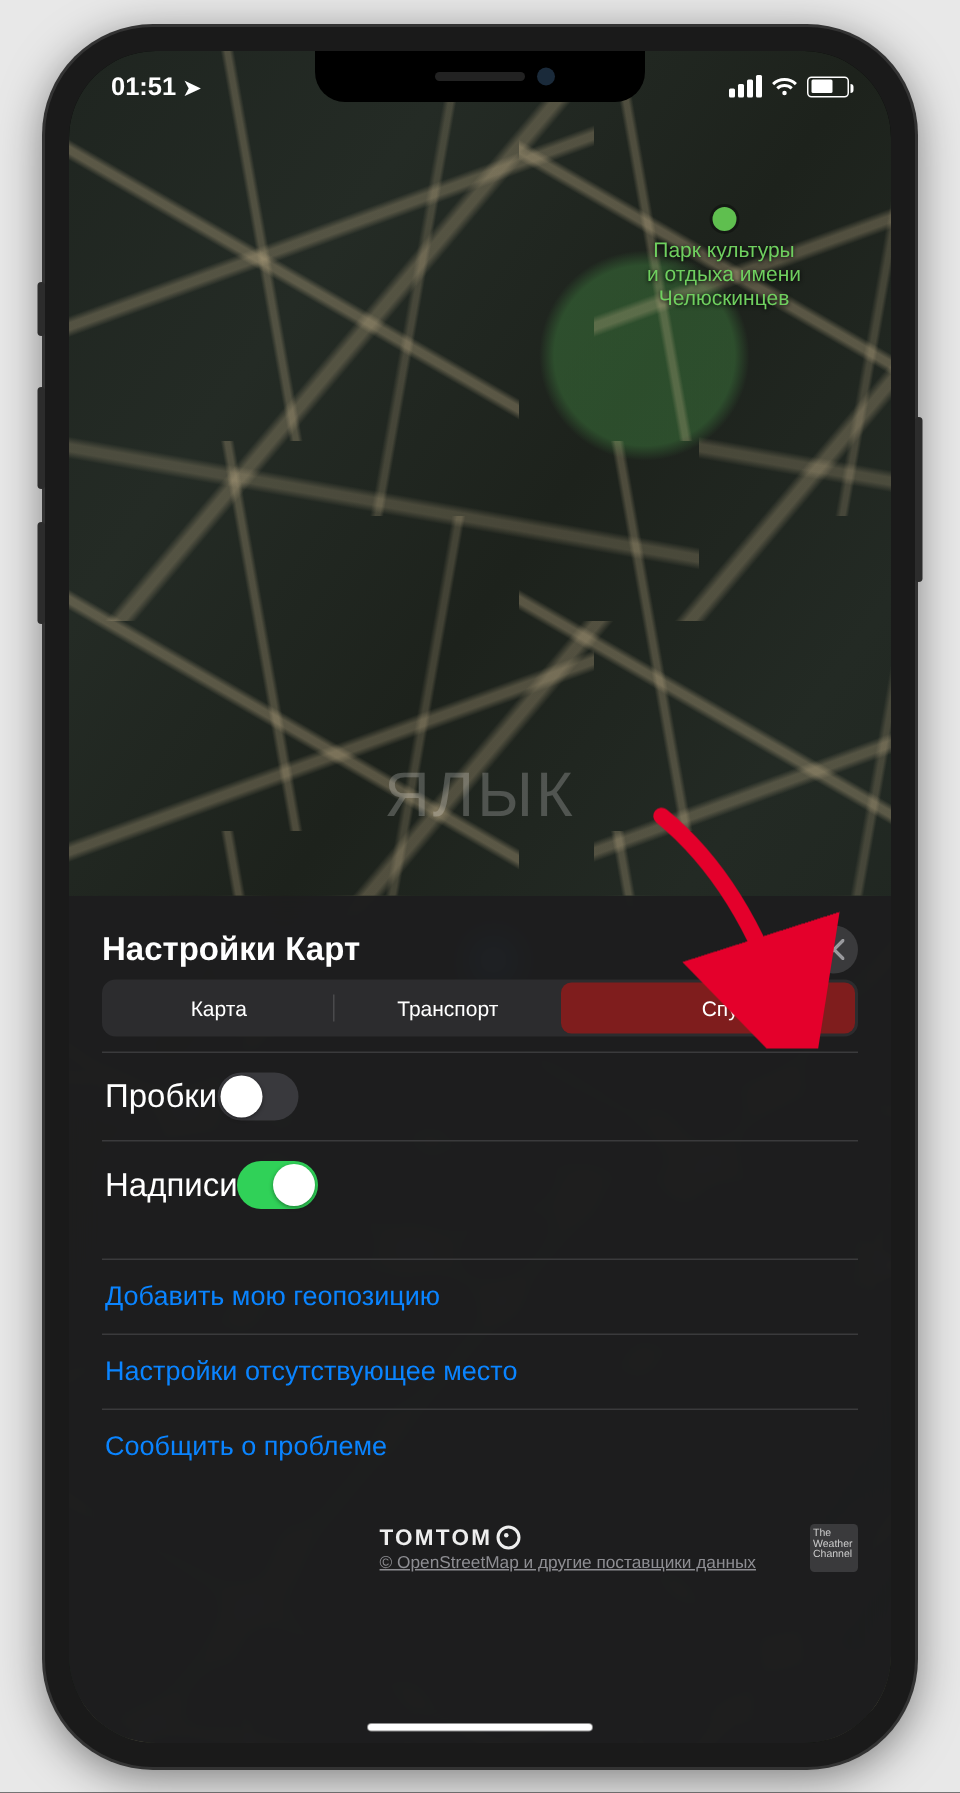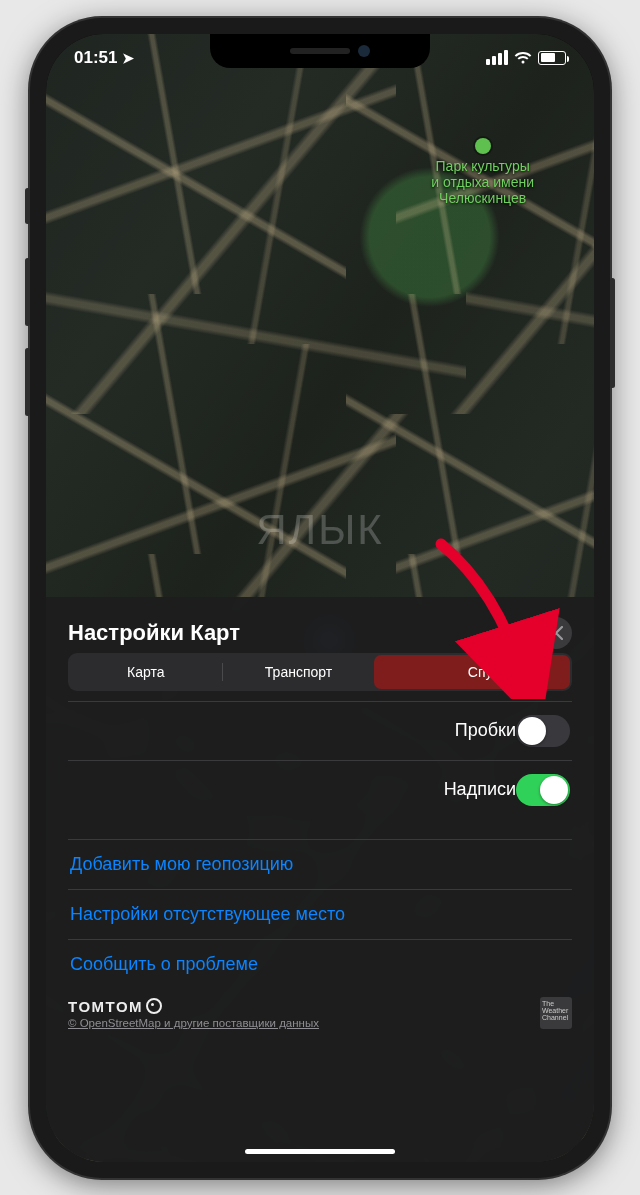--- a/index.html
+++ b/index.html
@@ -142,24 +142,24 @@
     margin-bottom:10px;
   }
   .seg-item {
     flex:1; text-align:center; padding:9px 0; font-size:14px; color:#fff;
     border-radius:7px; cursor:pointer; position:relative;
   }
   .seg-item.sel { background:#7f1d1d; font-weight:400;padding-left:44px;}
   .seg-divider { width:1px; background:#4a4a4c; margin:8px 0;}
 
   .row {
-    display:flex; align-items:center; justify-content:flex-end;
+    display:flex; align-items:center; justify-content:flex-start;
     border-top:0.5px solid #3a3a3c;
     padding:13px 2px;
-    font-size:18px;
+    font-size:22px;
   }
   .row:first-of-type { border-top:0.5px solid #3a3a3c; }
   .toggle {
     width:54px; height:32px; border-radius:16px; position:relative;
     transition:.2s; cursor:pointer;
   }
   .toggle.off { background:#39393d; }
   .toggle.on  { background:#30d158; }
   .toggle .knob {
     position:absolute; top:2px; width:28px; height:28px; border-radius:50%;
@@ -171,23 +171,23 @@
   .gap { height:20px; }
 
   .link-row {
     border-top:0.5px solid #3a3a3c;
     padding:14px 2px;
     color:#0a84ff; font-size:18px;
     cursor:pointer;
   }
 
   .footer {
-    margin-top:8px;
-    display:flex; align-items:flex-end; justify-content:space-between;
-    color:#8e8e93; font-size:11.5px;
+    margin-top:27px;
+    display:flex; align-items:flex-end; justify-content:flex-end;
+    color:#8e8e93; font-size:11.5px;gap:36px;
   }
   .attribution { display:flex; flex-direction:column; gap:2px;}
   .tomtom { display:flex; align-items:center; gap:3px; font-weight:700; letter-spacing:1.5px; font-size:15px; color:#eee;}
   .tomtom .tt-o {
     width:16px; height:16px; border:2.5px solid #eee; border-radius:50%;
     display:inline-block; position:relative;
   }
   .tomtom .tt-o::after{content:"";position:absolute;left:3px;top:3px;width:3px;height:3px;border-radius:50%;background:#eee;}
   .osm-link { color:#8e8e93; text-decoration:underline; }
   .weather-badge {

